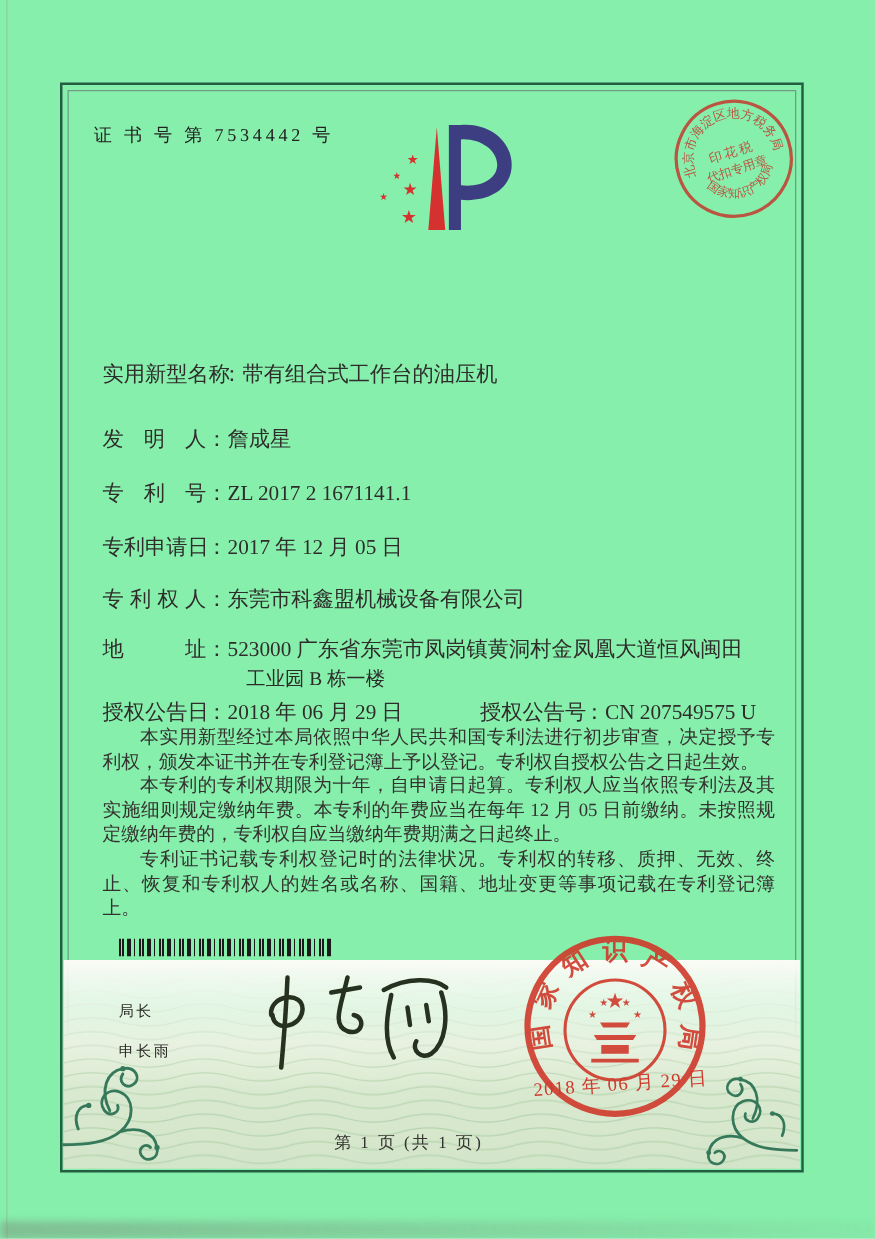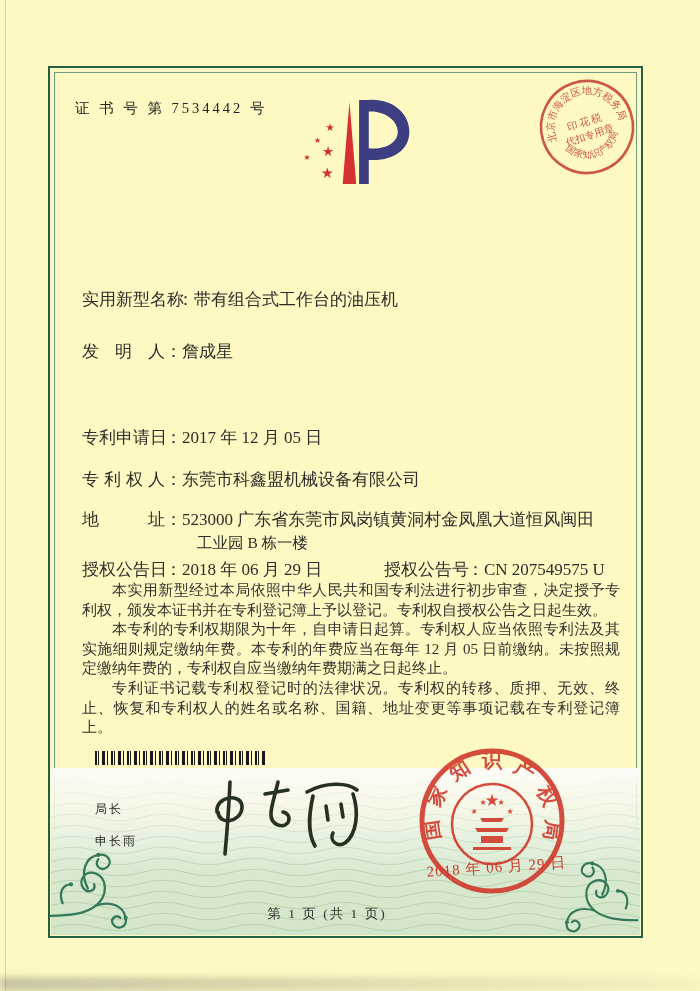--- a/index.html
+++ b/index.html
@@ -1,16 +1,16 @@
 <!DOCTYPE html>
 <html><head>
 <meta charset="utf-8">
 <style>
   html,body{margin:0;padding:0;background:#e9e7e0;}
-  .page{position:relative;width:700px;height:991px;margin:0 auto;background:#fef9c3;overflow:hidden;
+  .page{position:relative;width:700px;height:991px;margin:0 auto;background:#86efac;overflow:hidden;
         font-family:"Liberation Serif","DejaVu Serif",serif;color:#2b2b28;}
   .border-outer{position:absolute;left:48px;top:66px;width:591px;height:868px;border:2px solid #24604326;
         border-color:#245f43;}
   .border-inner{position:absolute;left:4px;top:4px;right:4px;bottom:4px;border:1px solid #6f9c82;}
   
   .waveband{position:absolute;left:51px;top:768px;width:589px;height:167px;z-index:1;
         background:linear-gradient(to bottom, rgba(222,236,214,0) 0%, #ddecd4 40%, #d3e5c9 100%);}
   .waveband svg{position:absolute;left:0;top:0;opacity:.8;}
   .wavefade{position:absolute;left:0;top:0;width:100%;height:70%;
         background:linear-gradient(to bottom,#fcfbf7 0%, rgba(252,251,247,0) 90%);}
@@ -98,20 +98,23 @@
     <text x="50" y="62" font-size="10" fill="#c33b2e" text-anchor="middle">代扣专用章</text>
   </svg>
 
 
   <div class="field" style="top:288px">
     <span class="flabel flabel--wide">实用新型名称</span><span class="fcolon">：</span><span class="fvalue">带有组合式工作台的油压机</span>
   </div>
   <div class="field" style="top:340px">
     <span class="flabel">发明人</span><span class="fcolon">：</span><span class="fvalue">詹成星</span>
   </div>
+  <div class="field" style="top:383px">
+    <span class="flabel">专利号</span><span class="fcolon">：</span><span class="fvalue">ZL 2017 2 1671141.1</span>
+  </div>
   <div class="field" style="top:426px">
     <span class="flabel">专利申请日</span><span class="fcolon">：</span><span class="fvalue">2017 年 12 月 05 日</span>
   </div>
   <div class="field" style="top:468px">
     <span class="flabel">专利权人</span><span class="fcolon">：</span><span class="fvalue">东莞市科鑫盟机械设备有限公司</span>
   </div>
   <div class="field" style="top:508px">
     <span class="flabel">地址</span><span class="fcolon">：</span><span class="fvalue">523000 广东省东莞市凤岗镇黄洞村金凤凰大道恒风闽田</span>
   </div>
   <div class="addr2">工业园 B 栋一楼</div>

